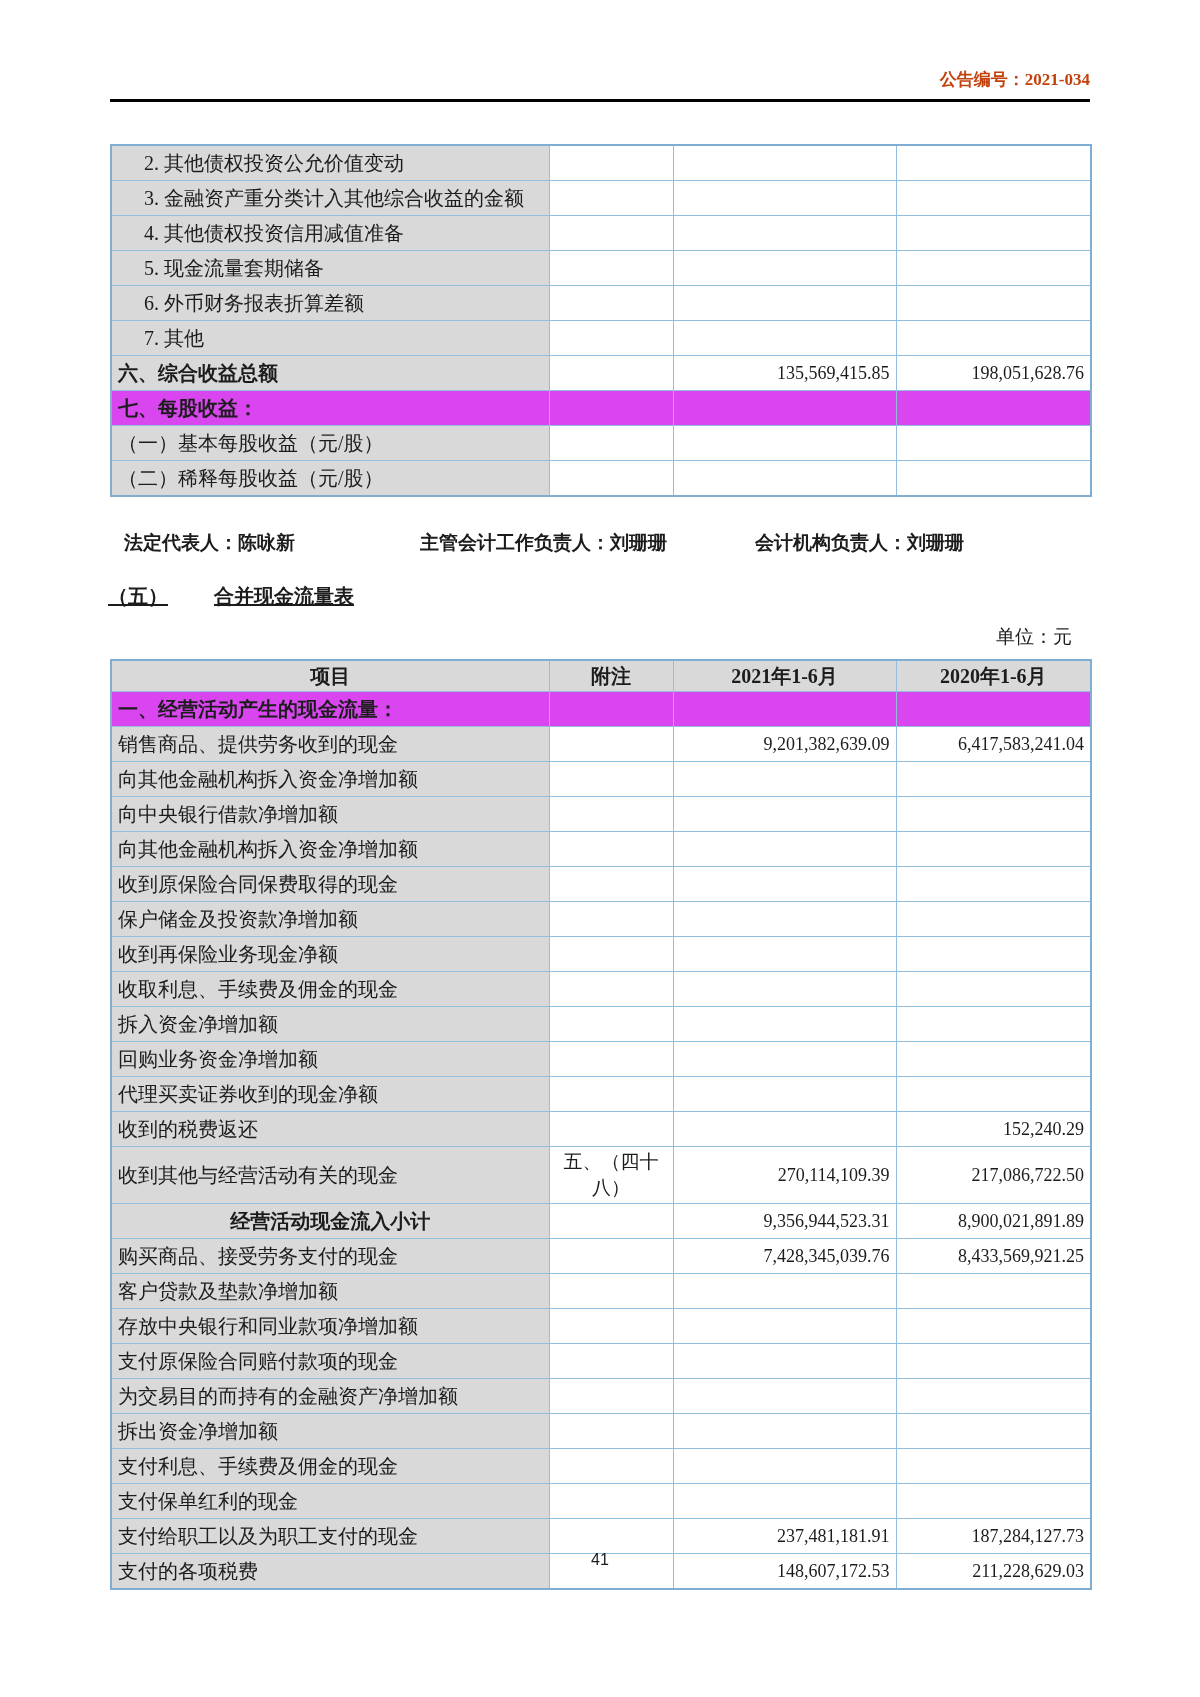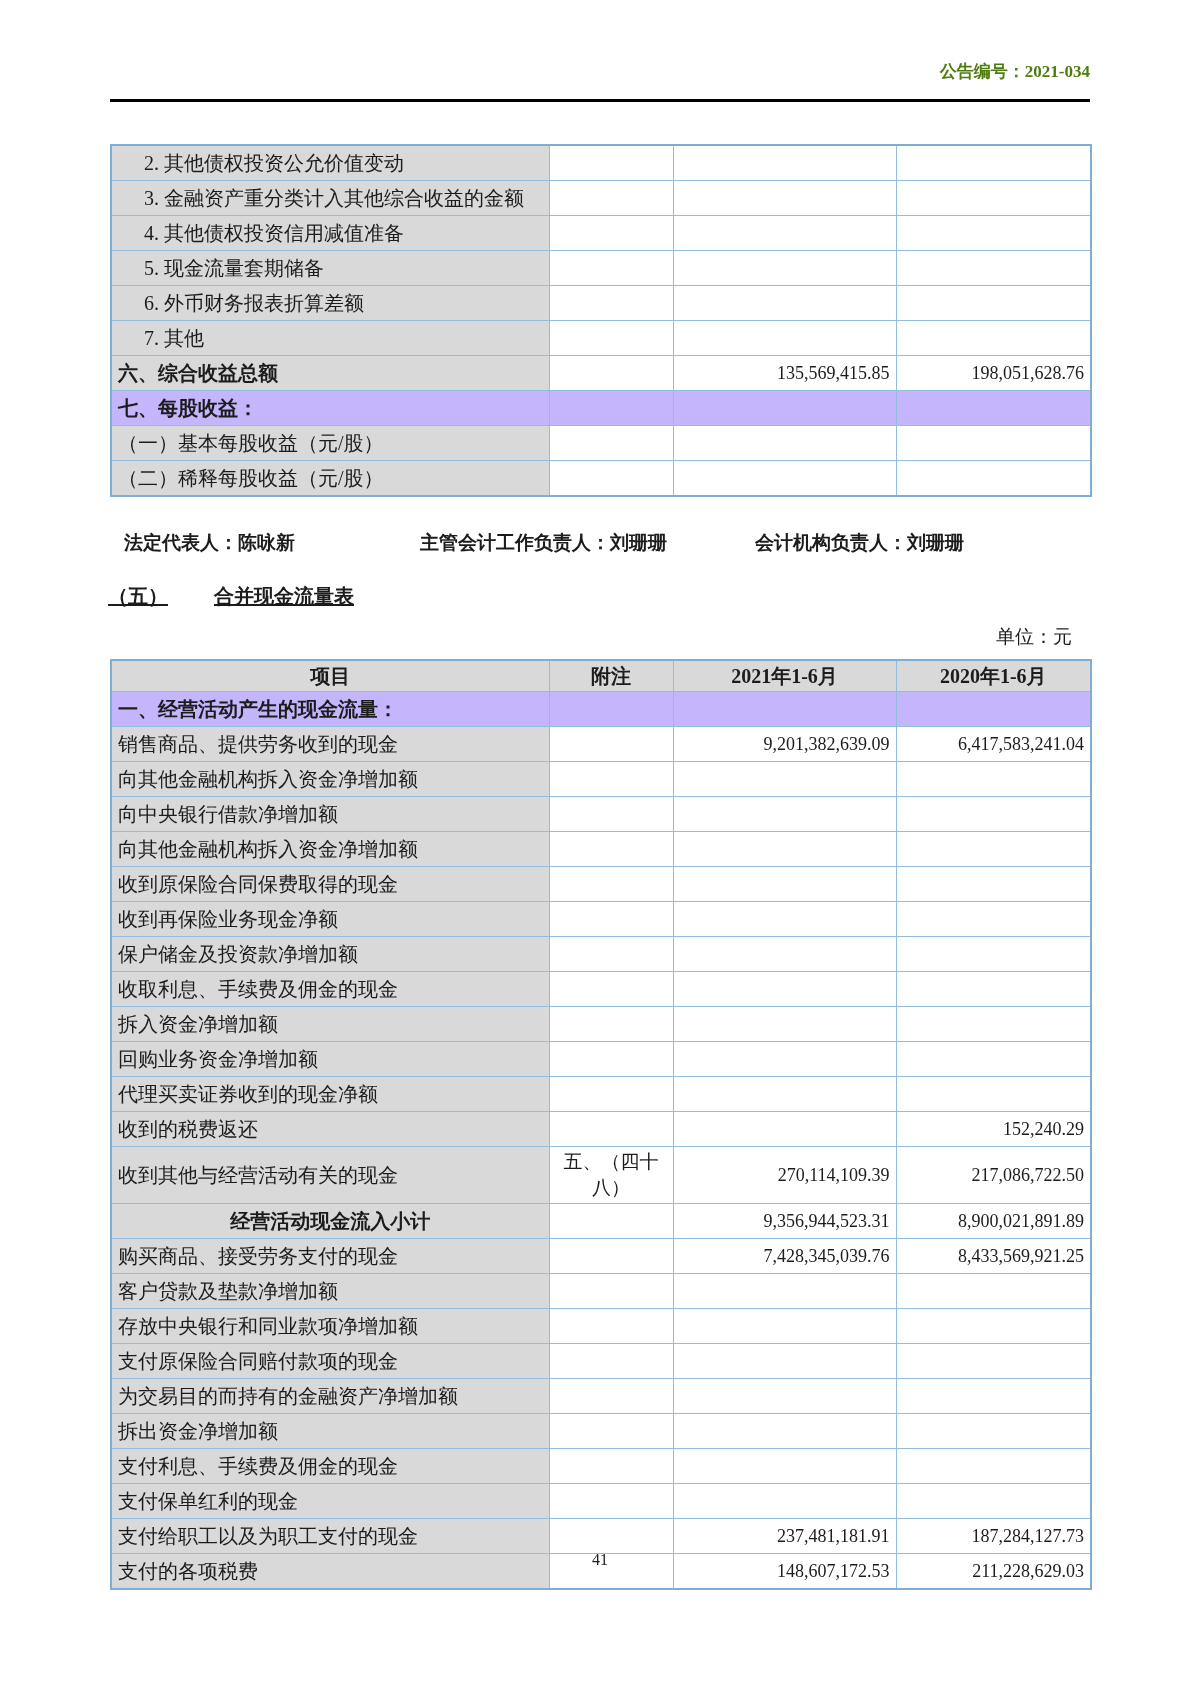--- a/index.html
+++ b/index.html
@@ -7,22 +7,22 @@
     position:relative;
     width:1200px;height:1697px;
     margin:0 auto;
     background:#ffffff;
     font-family:"Liberation Serif","DejaVu Serif",serif;
     color:#1c1c1c;
     overflow:hidden;
   }
   
   .doc-header{
-    position:absolute;top:60px;left:110px;width:980px;
-    text-align:right;font-size:17px;font-weight:bold;color:#4d7c0f;
+    position:absolute;top:68px;left:110px;width:980px;
+    text-align:right;font-size:17px;font-weight:bold;color:#c2410c;
   }
   .header-rule{
     position:absolute;top:99px;left:110px;width:980px;height:3px;
     background:#000;
   }
   
   table.tbl{
     position:absolute;left:110px;width:980px;
     border-collapse:collapse;table-layout:fixed;
     font-size:20px;
@@ -40,21 +40,21 @@
   #income-table{top:144px;}
   #cashflow-table{top:659px;}
   #cashflow-table thead th{
     background:#d9d9d9;
     font-weight:bold;text-align:center;height:26px;font-size:20px;
   }
   td.lbl{background:#d9d9d9;text-align:left;}
   td.note{text-align:center;font-size:19px;}
   td.val{text-align:right;font-size:18px;padding-right:7px;font-family:"Liberation Serif","DejaVu Serif",serif;}
   tr.r-indent td.lbl{text-indent:26px;margin-left:17px;}
-  tr.r-section td{background:#c4b5fd;margin-top:16px;}
+  tr.r-section td{background:#d946ef;margin-top:16px;}
   tr.r-section td.lbl{font-weight:bold;}
   tr.r-total td.lbl{font-weight:bold;}
   tr.r-subtotal td.lbl{font-weight:bold;text-align:center;}
   
   .signatures{
     position:absolute;top:506px;left:110px;width:980px;height:30px;
     font-size:19px;font-weight:bold;
   }
   .signatures .sig{position:absolute;top:0;white-space:nowrap;margin-top:24px;}
   .sig-1{left:14px;}
@@ -65,21 +65,21 @@
     font-size:20px;font-weight:bold;white-space:nowrap;text-decoration:underline;
   }
   .section-title .idx{margin-right:46px;}
   .unit-line{
     position:absolute;top:624px;left:94px;width:978px;
     text-align:right;font-size:19px;
   }
   .page-number{
     position:absolute;top:1551px;left:0;width:1200px;
     text-align:center;font-size:16px;
-    font-family:Liberation Serif, serif;
+    font-family:Liberation Sans, sans-serif;
   }
 </style>
 </head>
 <body>
 
 <div class="page">
 
   <div class="doc-header">公告编号：2021-034</div>
   <div class="header-rule"></div>
 
@@ -212,27 +212,27 @@
           <td class="val"></td>
           <td class="val"></td>
         </tr>
         <tr class="r-item">
           <td class="lbl">收到原保险合同保费取得的现金</td>
           <td class="note"></td>
           <td class="val"></td>
           <td class="val"></td>
         </tr>
         <tr class="r-item">
+          <td class="lbl">保户储金及投资款净增加额</td>
+          <td class="note"></td>
+          <td class="val"></td>
+          <td class="val"></td>
+        </tr>
+        <tr class="r-item">
           <td class="lbl">收到再保险业务现金净额</td>
-          <td class="note"></td>
-          <td class="val"></td>
-          <td class="val"></td>
-        </tr>
-        <tr class="r-item">
-          <td class="lbl">保户储金及投资款净增加额</td>
           <td class="note"></td>
           <td class="val"></td>
           <td class="val"></td>
         </tr>
         <tr class="r-item">
           <td class="lbl">收取利息、手续费及佣金的现金</td>
           <td class="note"></td>
           <td class="val"></td>
           <td class="val"></td>
         </tr>

